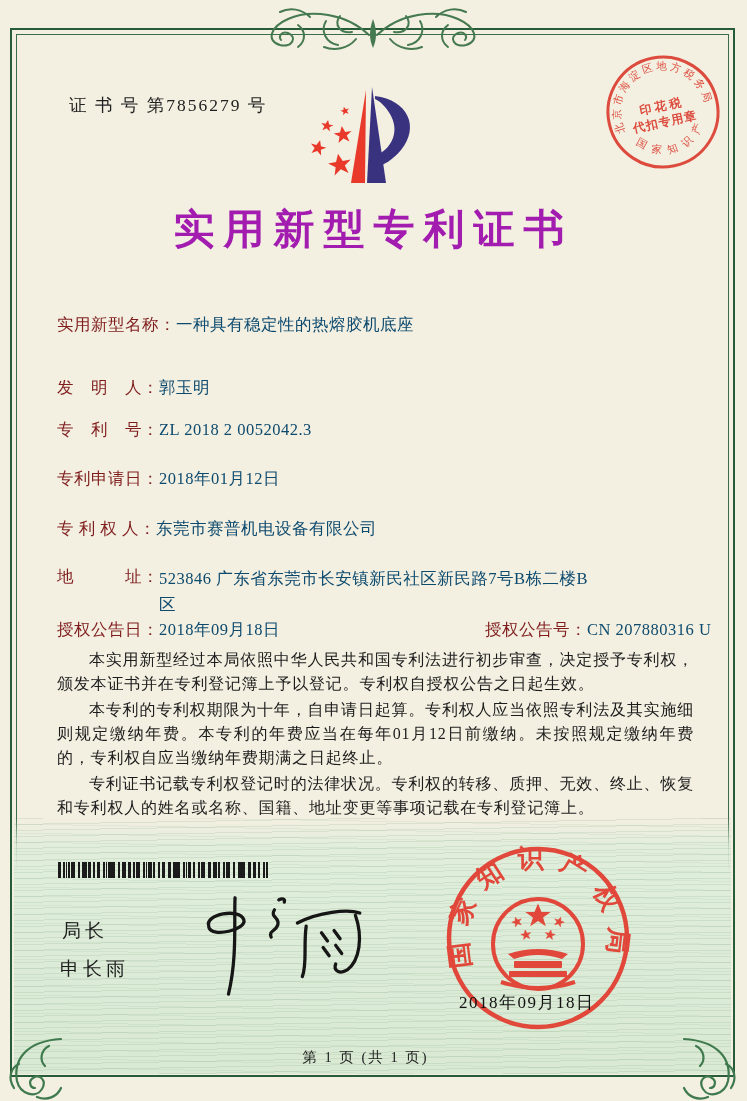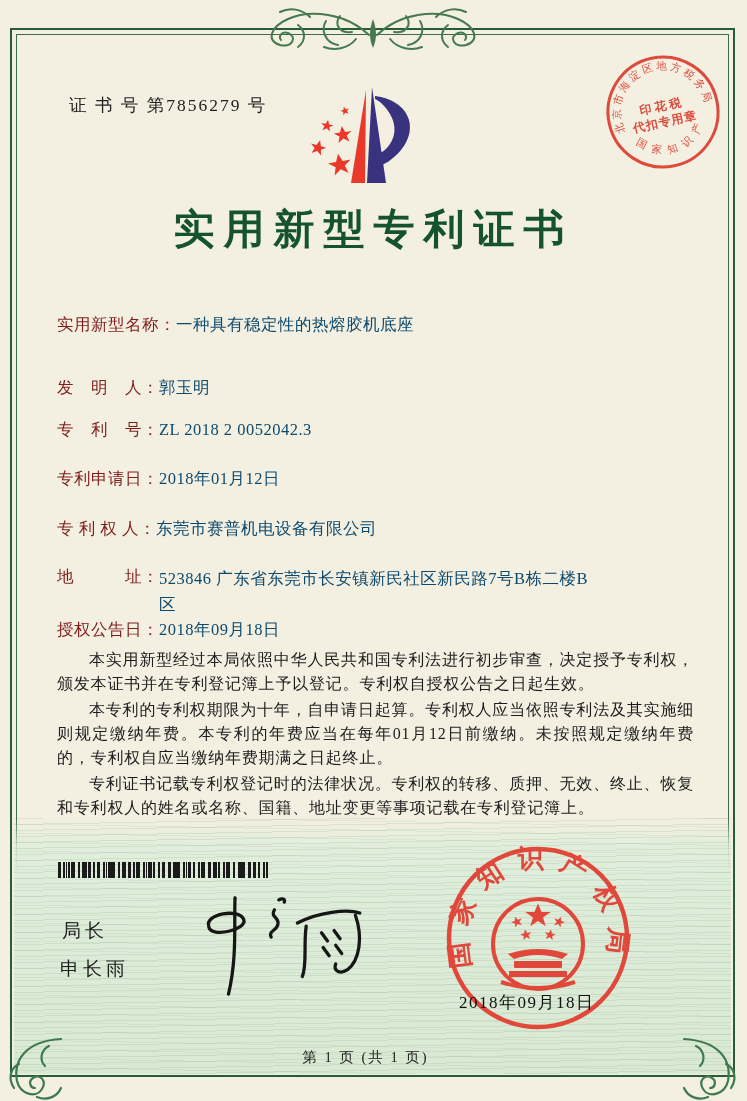--- a/index.html
+++ b/index.html
@@ -19,21 +19,21 @@
   .green-band .waves{
     position:absolute;inset:0;
     background:
       repeating-linear-gradient(179deg,rgba(110,155,110,.16) 0 1px,rgba(0,0,0,0) 1px 6px),
       repeating-linear-gradient(181deg,rgba(110,155,110,.10) 0 1px,rgba(0,0,0,0) 1px 9px);
   }
   .cert-no{position:absolute;left:69px;top:93px;font-size:17.5px;letter-spacing:2px;color:#222;}
   .logo{position:absolute;left:298px;top:84px;}
   .tax-stamp{position:absolute;left:603px;top:52px;transform:rotate(-12deg);opacity:.9;}
   .title{position:absolute;left:0;right:0;top:202px;text-align:center;
-    font-size:41px;font-weight:bold;letter-spacing:9px;color:#14532d;}
+    font-size:41px;font-weight:bold;letter-spacing:9px;color:#a21caf;}
   .row{position:absolute;left:57px;font-size:16.5px;letter-spacing:.5px;white-space:nowrap;}
   .row .lbl{color:#7f1d1d;}
   .row .val{color:#0c4a6e;}
   .row-address{display:flex;white-space:normal;}
   .row-address .val{display:inline-block;width:444px;line-height:1.55;}
   .grant-no-block{position:absolute;left:428px;top:0;}
   .body-text{position:absolute;left:57px;top:648px;width:637px;font-size:16px;
     line-height:24px;letter-spacing:.8px;text-align:justify;}
   .body-text p{margin:0 0 2px 0;text-indent:2em;}
   .barcode{position:absolute;left:58px;top:862px;width:210px;height:16px;
@@ -150,20 +150,23 @@
   </div>
   <div class="row" style="top:518px;">
     <span class="lbl">专 利 权 人：</span><span class="val">东莞市赛普机电设备有限公司</span>
   </div>
   <div class="row row-address" style="top:566px;">
     <span class="lbl">地　　　址：</span>
       <span class="val">523846 广东省东莞市长安镇新民社区新民路7号B栋二楼B区</span>
   </div>
   <div class="row" style="top:619px;right:57px;">
     <span class="lbl">授权公告日：</span><span class="val">2018年09月18日</span>
+    <span class="grant-no-block">
+      <span class="lbl">授权公告号：</span><span class="val">CN 207880316 U</span>
+    </span>
   </div>
 
   <div class="body-text">
     <p>本实用新型经过本局依照中华人民共和国专利法进行初步审查，决定授予专利权，颁发本证书并在专利登记簿上予以登记。专利权自授权公告之日起生效。</p>
     <p>本专利的专利权期限为十年，自申请日起算。专利权人应当依照专利法及其实施细则规定缴纳年费。本专利的年费应当在每年01月12日前缴纳。未按照规定缴纳年费的，专利权自应当缴纳年费期满之日起终止。</p>
     <p>专利证书记载专利权登记时的法律状况。专利权的转移、质押、无效、终止、恢复和专利权人的姓名或名称、国籍、地址变更等事项记载在专利登记簿上。</p>
   </div>
 
   <div class="barcode"></div>
 

